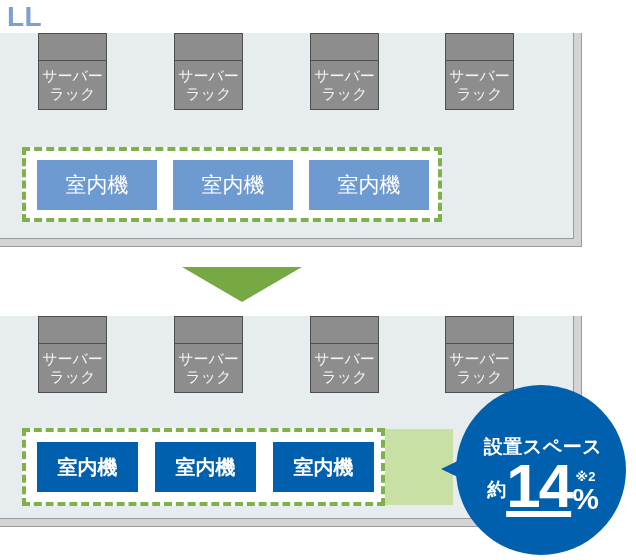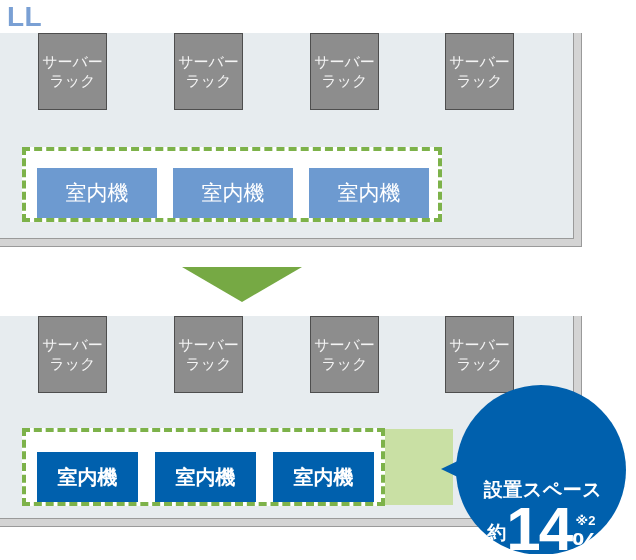--- a/index.html
+++ b/index.html
@@ -29,33 +29,33 @@
   .floor{
     position:relative;width:100%;height:100%;
     background:#e7ecef;
     border-right:1px solid #9a9a9a;border-bottom:1px solid #9a9a9a;
     box-sizing:border-box;
   }
 
   .rack{
     position:absolute;top:0;width:69px;height:77px;
     background:#8d8d8d;border:1px solid #4e4e4e;box-sizing:border-box;
-    display:flex;flex-direction:row;
+    display:flex;flex-direction:column;
   }
   .rack-top{height:26px;border-bottom:1px solid #4e4e4e;}
   .rack-label{
     flex:1;display:flex;flex-direction:column;align-items:center;justify-content:center;
     color:#f4f4f4;font-size:15px;line-height:1.22;text-align:center;
   }
   .rack.r1{left:38px;} .rack.r2{left:174px;} .rack.r3{left:310px;} .rack.r4{left:445px;}
 
   .dashed-zone{
     position:absolute;left:22px;background:#ffffff;
     border:4px dashed #7db24a;box-sizing:border-box;
-    display:flex;align-items:flex-end;
+    display:flex;align-items:center;
   }
   .dashed-zone.before{top:114px;width:420px;height:75px;gap:16px;padding-left:11px;}
   .dashed-zone.after{top:112px;width:363px;height:78px;gap:17px;padding-left:11px;}
 
   .unit{
     display:flex;align-items:center;justify-content:center;
     color:#ffffff;text-align:center;
   }
   .unit.light{width:120px;height:50px;background:#6d9ad0;font-size:21px;font-weight:500;}
   .unit.dark{width:101px;height:50px;background:#0060ad;font-size:20px;font-weight:700;}
@@ -67,21 +67,21 @@
 
   .down-arrow{
     position:absolute;left:182px;top:267px;width:0;height:0;
     border-left:60px solid transparent;border-right:60px solid transparent;
     border-top:35px solid #76a944;
   }
 
   .badge{
     position:absolute;left:456px;top:385px;width:170px;height:170px;
     background:#0060ad;border-radius:50%;z-index:5;
-    display:flex;flex-direction:column;align-items:center;justify-content:flex-end;
+    display:flex;flex-direction:column;align-items:center;justify-content:center;
     color:#ffffff;text-align:center;padding-left:4px;box-sizing:border-box;
   }
   .badge-tail{
     position:absolute;left:441px;top:446px;width:0;height:0;z-index:4;
     border-top:23px solid transparent;border-bottom:23px solid transparent;
     border-right:48px solid #0060ad;
   }
   .badge-line1{font-size:19px;font-weight:700;letter-spacing:0.5px;margin-top:6px;}
   .badge-row{display:flex;align-items:flex-end;margin-top:1px;}
   .badge-approx{font-size:19px;font-weight:700;margin-bottom:9px;}

